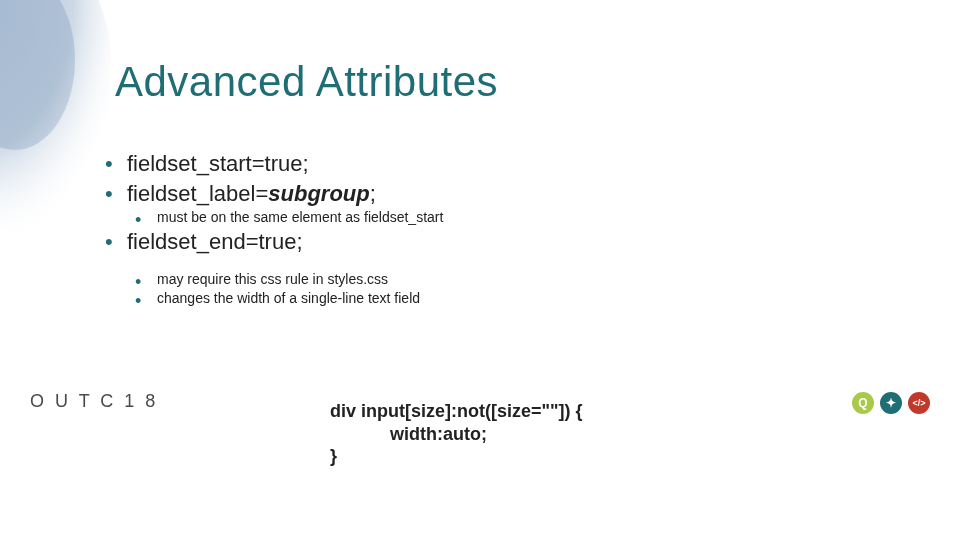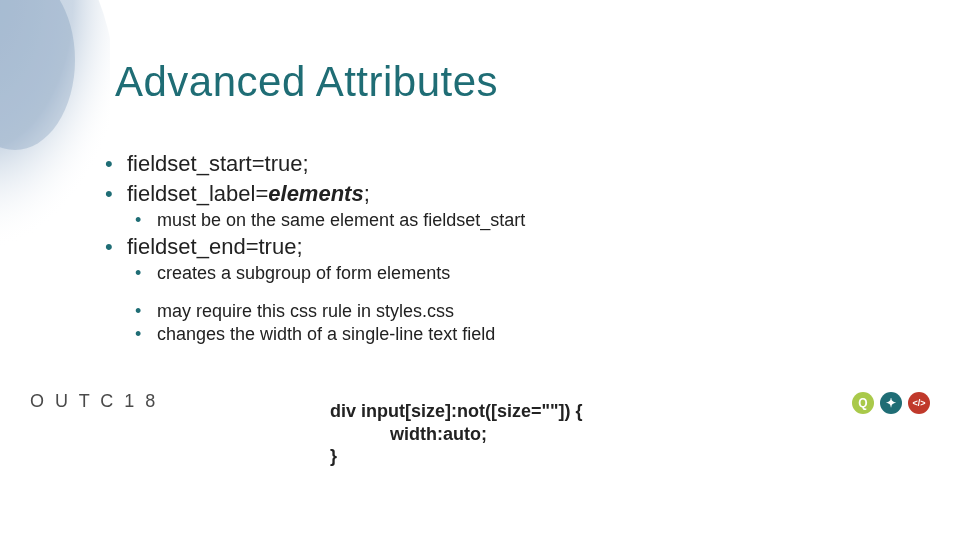--- a/index.html
+++ b/index.html
@@ -2,21 +2,21 @@
 <html><head>
 <meta charset="utf-8">
 <style>
   html,body{margin:0;padding:0;width:960px;height:540px;background:#fff;font-family:"Segoe UI",Arial,sans-serif;color:#222;overflow:hidden}
   .slide{position:relative;width:960px;height:432px}
   .watercolor{position:absolute;left:0;top:0;width:110px;height:340px;pointer-events:none}
   .title{position:absolute;left:115px;top:58px;font-size:42px;font-weight:400;color:#1f6d75;letter-spacing:.5px}
   .content{position:absolute;left:105px;top:150px;right:60px;font-size:22px;line-height:1.25}
   .lvl1{margin:0 0 2px 0;padding-left:22px;position:relative}
   .lvl1::before{content:"•";position:absolute;left:0;top:0;color:#1f6d75;font-size:22px}
-  .lvl2{margin:0 0 1px 0;padding-left:22px;position:relative;font-size:18px;margin-left:30px}
+  .lvl2{margin:0 0 1px 0;padding-left:22px;position:relative;font-size:14px;margin-left:30px}
   .lvl2::before{content:"•";position:absolute;left:0;top:0;color:#1f6d75;font-size:18px}
   .gap{height:14px}
   .ital{font-style:italic;font-weight:600}
   .code{position:absolute;left:330px;top:400px;font-size:18px;font-weight:700;white-space:pre;line-height:1.25}
   .footer-logo{position:absolute;left:30px;bottom:20px;font-family:Arial,sans-serif;font-size:18px;letter-spacing:3px;color:#4a4a4a;font-weight:300}
   .footer-icons{position:absolute;right:30px;bottom:18px;display:flex;gap:6px}
   .ficon{width:22px;height:22px;border-radius:50%;display:flex;align-items:center;justify-content:center;font-size:12px;color:#fff;font-weight:700}
 </style>
 </head>
 <body>
@@ -32,25 +32,24 @@
   </defs>
   <ellipse cx="20" cy="90" rx="95" ry="160" fill="url(#g1)"></ellipse>
   <ellipse cx="15" cy="60" rx="60" ry="90" fill="#5c7ea6" fill-opacity="0.25"></ellipse>
 </svg>
 
 <div class="title">Advanced Attributes</div>
 
 <div class="content">
   <div class="lvl1">fieldset_start=true;</div>
   <div class="lvl1">
-    <span>fieldset_label=</span><span class="ital">elements</span><span>;</span>
+    <span>fieldset_label=</span><span class="ital">subgroup</span><span>;</span>
   </div>
   <div class="lvl2">must be on the same element as fieldset_start</div>
   <div class="lvl1">fieldset_end=true;</div>
-  <div class="lvl2">creates a subgroup of form elements</div>
   <div class="gap"></div>
   <div class="lvl2">may require this css rule in styles.css</div>
   <div class="lvl2">changes the width of a single-line text field</div>
 </div>
 
 <div class="code">div input[size]:not([size=""]) {
             width:auto;
 }</div>
 
 <div class="footer-logo">O U T C 1 8</div>

